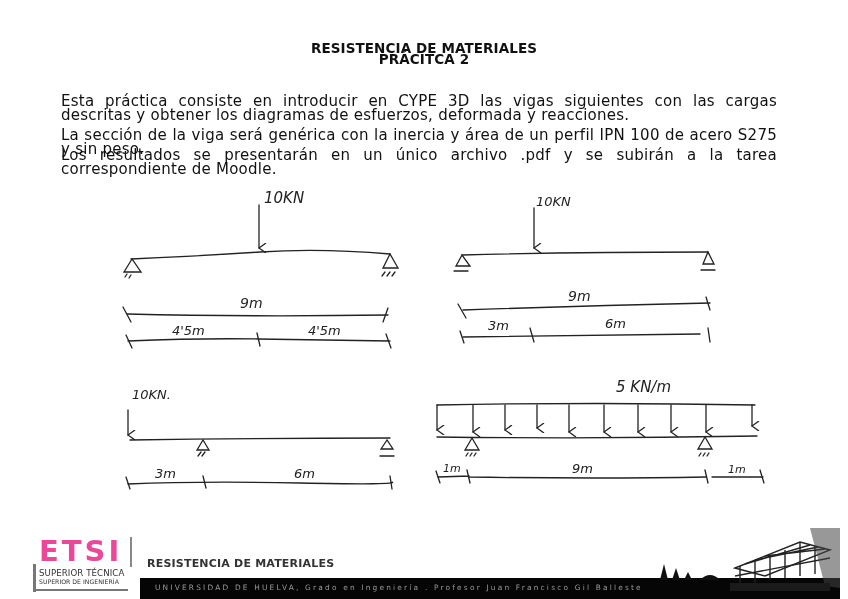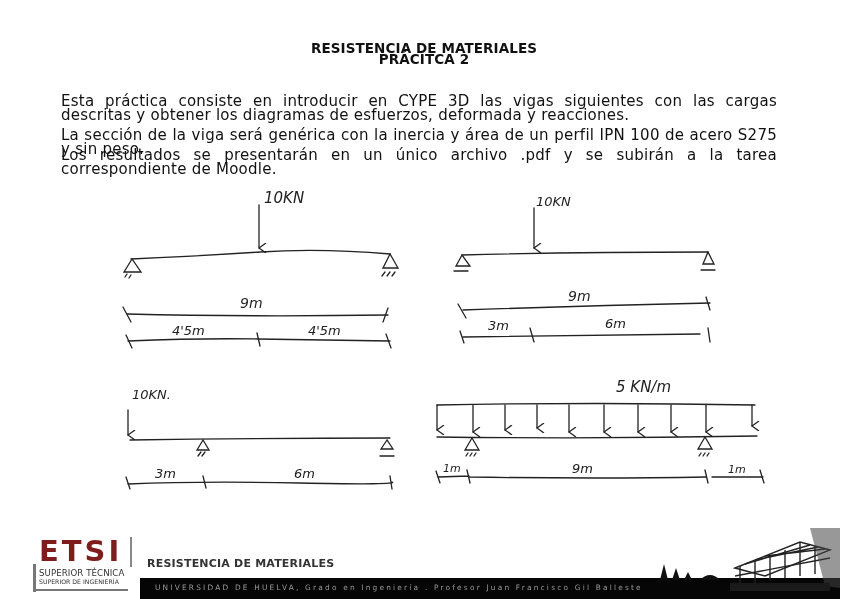--- a/index.html
+++ b/index.html
@@ -10,21 +10,21 @@
   .para { position:absolute; left:61px; width:716px; font-size:15px; line-height:13.5px; letter-spacing:0.25px; text-align:justify; }
   .p1 { top:95px; }
   .p2 { top:129px; }
   .p3 { top:149px; }
   .sketch { position:absolute; left:0; top:0; }
   .hw { font-family:"DejaVu Sans", sans-serif; font-style:italic; fill:#222; }
   .footer-title { position:absolute; left:147px; top:557px; font-size:11px; font-weight:bold; color:#333; letter-spacing:0.2px; }
   .footer-bar { position:absolute; left:140px; top:578px; width:700px; height:21px; background:#050505; }
   .footer-text { position:absolute; left:155px; top:583px; font-size:7.4px; color:#9a9a9a; letter-spacing:2.2px; white-space:nowrap; }
   .logo { position:absolute; left:33px; top:536px; width:100px; height:56px; }
-  .logo-etsi { position:absolute; left:6px; top:0; font-size:29px; font-weight:bold; color:#7f1d1d; letter-spacing:3px; font-family:"DejaVu Sans", sans-serif; line-height:30px; }
+  .logo-etsi { position:absolute; left:6px; top:0; font-size:29px; font-weight:bold; color:#ec4899; letter-spacing:3px; font-family:"DejaVu Sans", sans-serif; line-height:30px; }
   .logo-sub1 { position:absolute; left:6px; top:32px; font-size:8.6px; color:#333; letter-spacing:0.1px; }
   .logo-sub2 { position:absolute; left:6px; top:42px; font-size:6.2px; color:#333; letter-spacing:0; }
   .logo-frame { position:absolute; left:0; top:28px; width:3px; height:28px; background:#777; }
   .logo-frame2 { position:absolute; left:0; top:53px; width:95px; height:2px; background:#777; }
   .logo-frame3 { position:absolute; left:97px; top:1px; width:2px; height:30px; background:#888; }
   .photo { position:absolute; left:640px; top:528px; width:200px; height:71px; }
 </style>
 </head>
 <body>
 

